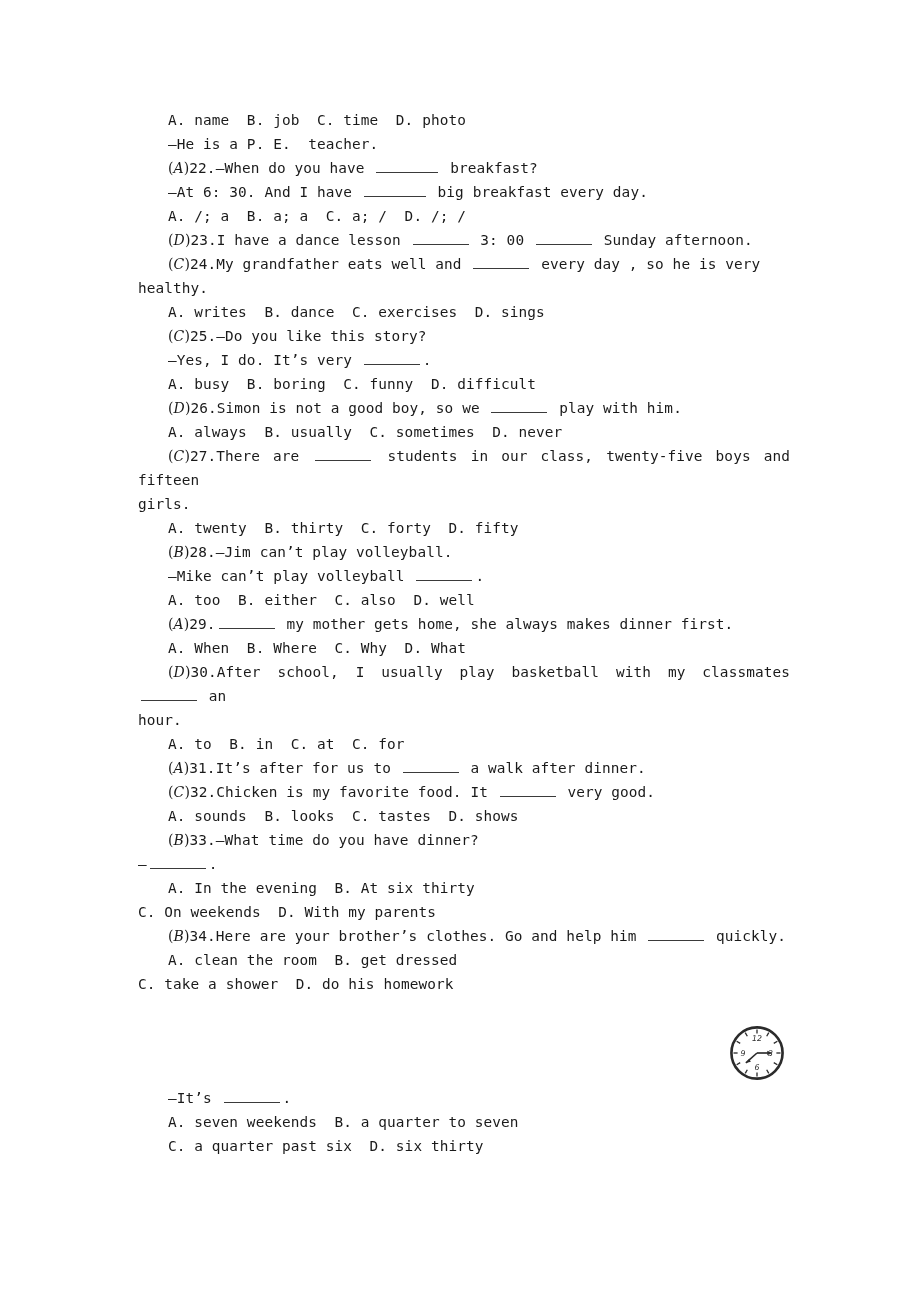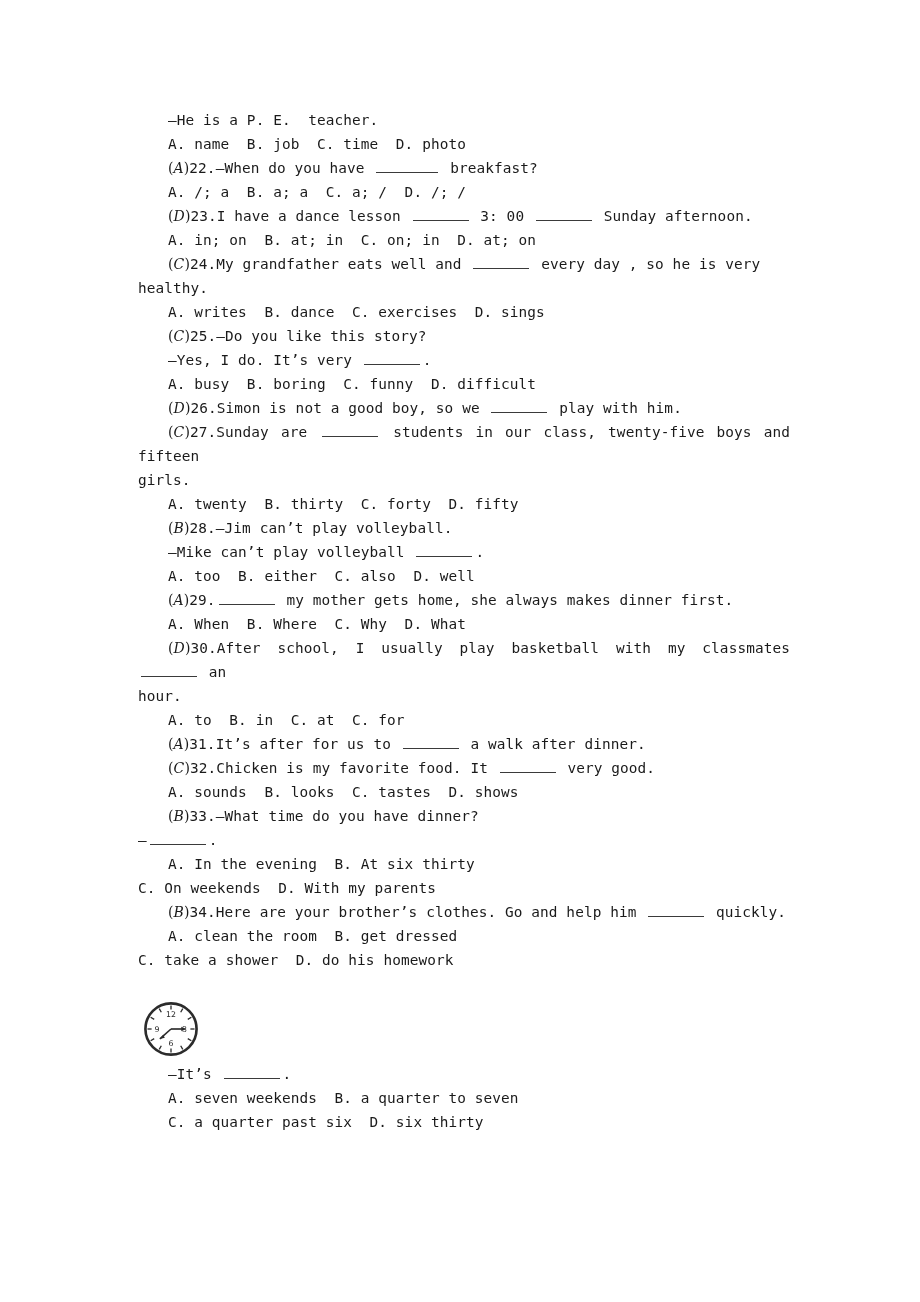--- a/index.html
+++ b/index.html
@@ -61,55 +61,57 @@
     vertical-align: baseline;
   }
   .blank.sm {
     width: 56px;
   }
   .clock-wrap {
     position: absolute;
     left: 0;
     top: 0;
     width: 652px;
-    text-align: left;
+    text-align: right;
+    font-style: italic;
   }
   .clock {
     display: inline-block;
   }
   .q-gap {
     height: 24px;
   }
 </style>
 </head>
 <body>
 
 <div class="page">
   <div class="sheet">
 
+    <div class="ln ind">A. name  B. job  C. time  D. photo</div>
     <div class="ln ind">—He is a P. E.  teacher.</div>
-    <div class="ln ind">A. name  B. job  C. time  D. photo</div>
 
     <div class="ln ind"><span class="paren">(</span><span class="ans">A</span><span class="paren">)</span><span>22.</span><span>—When do you have </span><span class="blank"></span><span> breakfast?</span></div>
+    <div class="ln ind"><span>—At 6: 30. And I have </span><span class="blank"></span><span> big breakfast every day.</span></div>
     <div class="ln ind">A. /; a  B. a; a  C. a; /  D. /; /</div>
 
     <div class="ln ind"><span class="paren">(</span><span class="ans">D</span><span class="paren">)</span><span>23.</span><span>I have a dance lesson </span><span class="blank sm"></span><span> 3: 00 </span><span class="blank sm"></span><span> Sunday afternoon.</span></div>
-    <div class="ln ind">A. in; on  B. at; in  C. on; in  D. at; on</div>
 
     <div class="ln ind just"><span class="paren">(</span><span class="ans">C</span><span class="paren">)</span><span>24.</span><span>My grandfather eats well and </span><span class="blank sm"></span><span> every day , so he is very</span></div>
     <div class="ln">healthy.</div>
     <div class="ln ind">A. writes  B. dance  C. exercises  D. sings</div>
 
     <div class="ln ind"><span class="paren">(</span><span class="ans">C</span><span class="paren">)</span><span>25.</span><span>—Do you like this story?</span></div>
     <div class="ln ind"><span>—Yes, I do. It’s very </span><span class="blank sm"></span><span>.</span></div>
     <div class="ln ind">A. busy  B. boring  C. funny  D. difficult</div>
 
     <div class="ln ind"><span class="paren">(</span><span class="ans">D</span><span class="paren">)</span><span>26.</span><span>Simon is not a good boy, so we </span><span class="blank sm"></span><span> play with him.</span></div>
+    <div class="ln ind">A. always  B. usually  C. sometimes  D. never</div>
 
-    <div class="ln ind just"><span class="paren">(</span><span class="ans">C</span><span class="paren">)</span><span>27.</span><span>Sunday are </span><span class="blank sm"></span><span> students in our class, twenty-five boys and fifteen</span></div>
+    <div class="ln ind just"><span class="paren">(</span><span class="ans">C</span><span class="paren">)</span><span>27.</span><span>There are </span><span class="blank sm"></span><span> students in our class, twenty-five boys and fifteen</span></div>
     <div class="ln">girls.</div>
     <div class="ln ind">A. twenty  B. thirty  C. forty  D. fifty</div>
 
     <div class="ln ind"><span class="paren">(</span><span class="ans">B</span><span class="paren">)</span><span>28.</span><span>—Jim can’t play volleyball.</span></div>
     <div class="ln ind"><span>—Mike can’t play volleyball </span><span class="blank sm"></span><span>.</span></div>
     <div class="ln ind">A. too  B. either  C. also  D. well</div>
 
     <div class="ln ind"><span class="paren">(</span><span class="ans">A</span><span class="paren">)</span><span>29.</span><span class="blank sm"></span><span> my mother gets home, she always makes dinner first.</span></div>
     <div class="ln ind">A. When  B. Where  C. Why  D. What</div>
 

